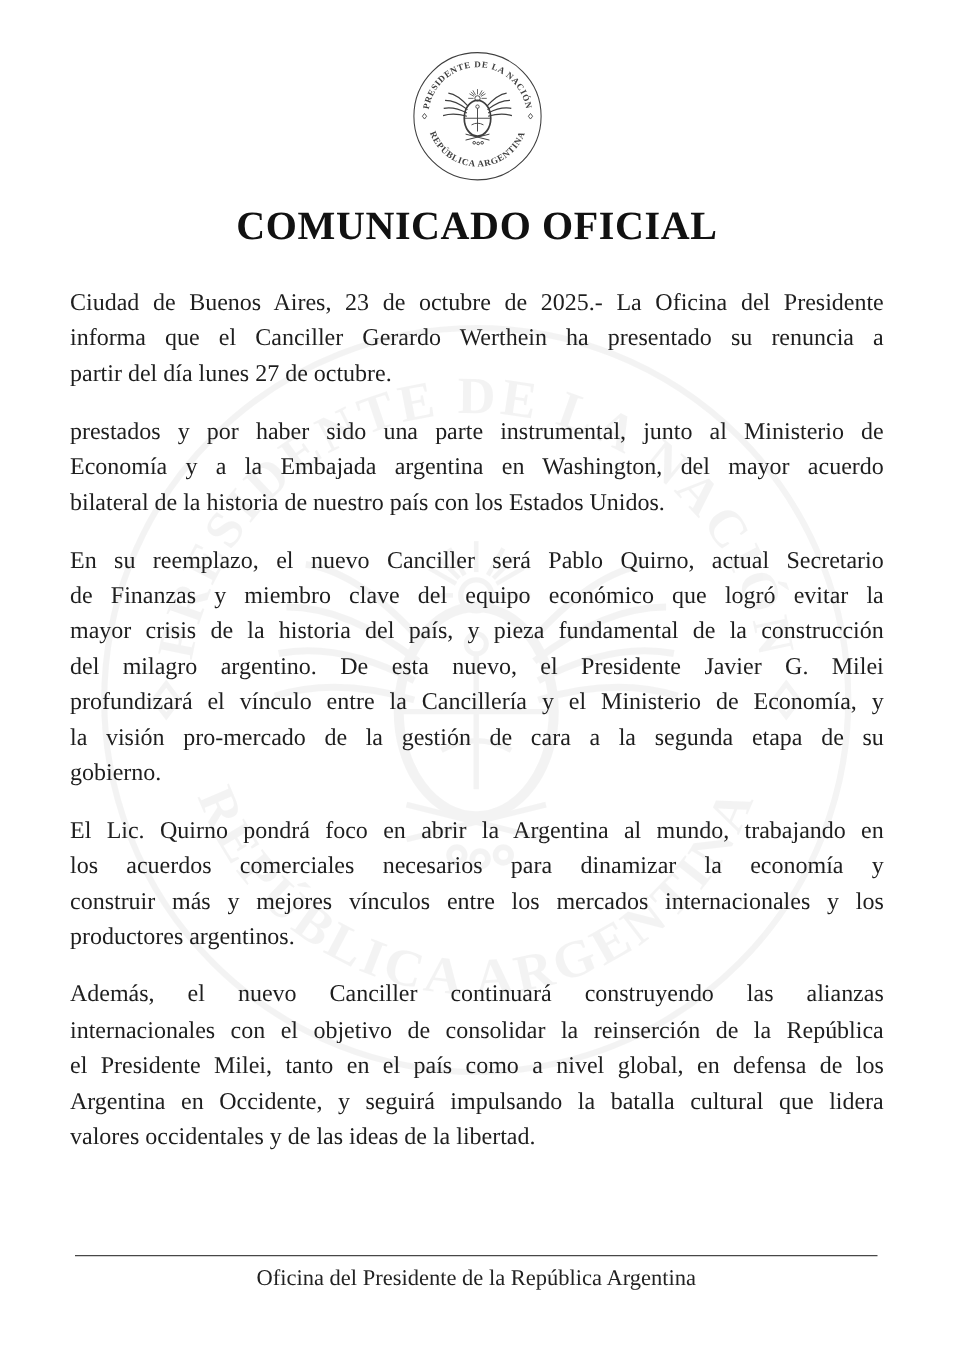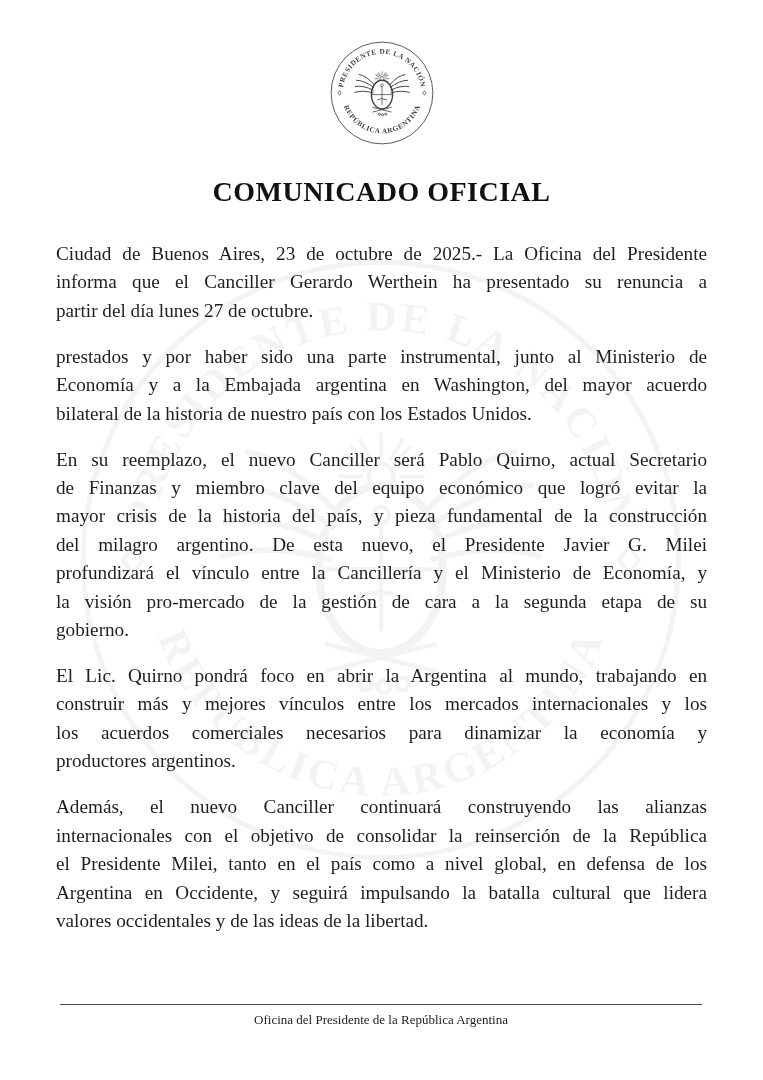--- a/index.html
+++ b/index.html
@@ -29,24 +29,24 @@
   
   .watermark{
     position:absolute;z-index:0;
     left:71px;top:250px;
     width:620px;height:620px;
     opacity:0.055;
     pointer-events:none;
   }
   .title{
     position:relative;z-index:2;
-    margin-top:31px;
+    margin-top:20px;
     text-align:center;
     font-weight:bold;
-    font-size:28px;line-height:29px;
+    font-size:32px;line-height:29px;
     letter-spacing:0.5px;
     color:#111;
   }
   .body{
     position:relative;z-index:1;
     margin-top:34px;
     padding:0 56px;
     font-size:19.2px;
     line-height:28.4px;
   }
@@ -58,21 +58,21 @@
   }
   .line.last{text-align-last:left;}
   .footer{
     position:absolute;z-index:2;
     left:60px;right:61px;top:1004px;
     border-top:1.5px solid #474747;
   }
   .footer-text{
     margin-top:7px;
     text-align:center;
-    font-size:13px;
+    font-size:18px;
     color:#222;
   }
   
   .seal-stroke{stroke:var(--ink);fill:none;}
   .seal-text{
     font-family:"Liberation Serif", serif;
     font-weight:bold;
     font-size:13.5px;
     letter-spacing:1px;
     fill:var(--ink);
@@ -172,22 +172,22 @@
         <div class="line">En su reemplazo, el nuevo Canciller será Pablo Quirno, actual Secretario</div>
         <div class="line">de Finanzas y miembro clave del equipo económico que logró evitar la</div>
         <div class="line">mayor crisis de la historia del país, y pieza fundamental de la construcción</div>
         <div class="line">del milagro argentino. De esta nuevo, el Presidente Javier G. Milei</div>
         <div class="line">profundizará el vínculo entre la Cancillería y el Ministerio de Economía, y</div>
         <div class="line">la visión pro-mercado de la gestión de cara a la segunda etapa de su</div>
         <div class="line last">gobierno.</div>
       </div>
       <div class="para">
         <div class="line">El Lic. Quirno pondrá foco en abrir la Argentina al mundo, trabajando en</div>
+        <div class="line">los acuerdos comerciales necesarios para dinamizar la economía y</div>
         <div class="line">construir más y mejores vínculos entre los mercados internacionales y los</div>
-        <div class="line">los acuerdos comerciales necesarios para dinamizar la economía y</div>
         <div class="line last">productores argentinos.</div>
       </div>
       <div class="para">
         <div class="line">Además, el nuevo Canciller continuará construyendo las alianzas</div>
         <div class="line">internacionales con el objetivo de consolidar la reinserción de la República</div>
         <div class="line">el Presidente Milei, tanto en el país como a nivel global, en defensa de los</div>
         <div class="line">Argentina en Occidente, y seguirá impulsando la batalla cultural que lidera</div>
         <div class="line last">valores occidentales y de las ideas de la libertad.</div>
       </div>
     </div>

